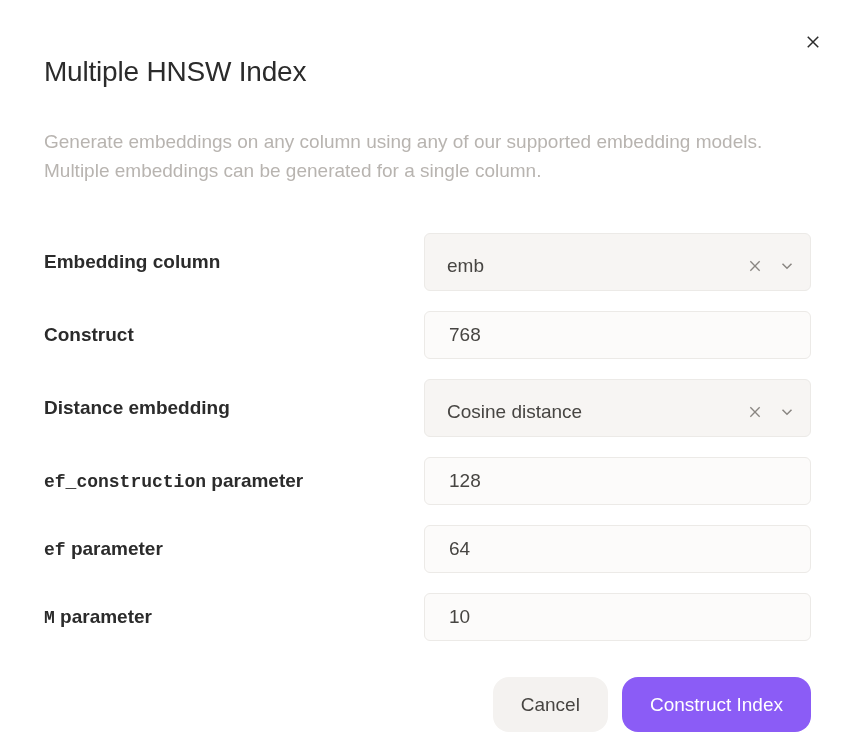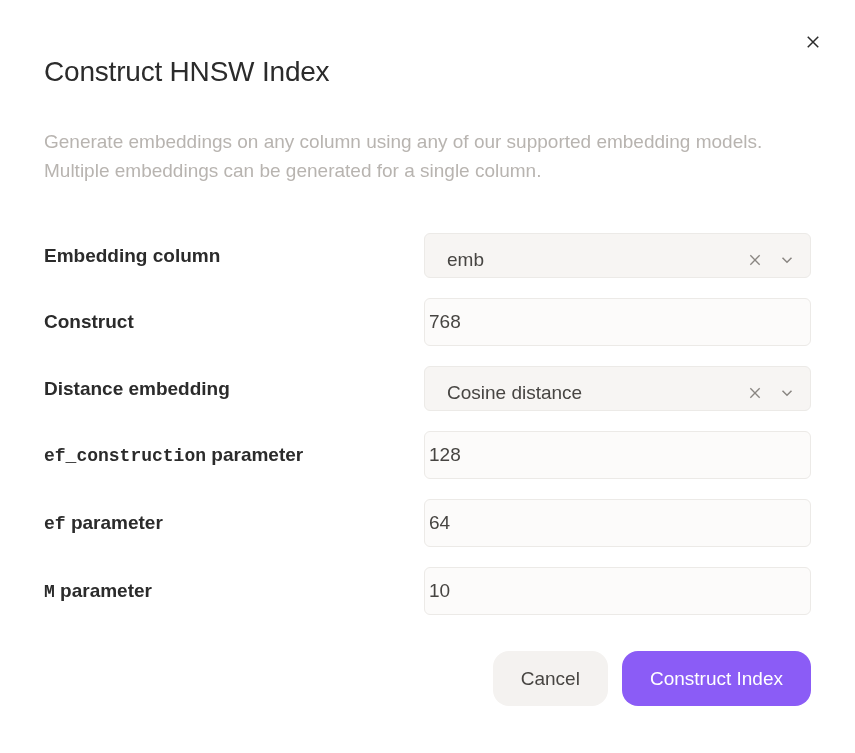--- a/index.html
+++ b/index.html
@@ -65,21 +65,21 @@
     }
     .form-label .mono {
       font-family: "SFMono-Regular", Consolas, "Liberation Mono", Menlo, monospace;
       font-size: 18px;
     }
     .control-wrap {
       flex: 1;
     }
     .select-box {
       width: 100%;
-      height: 45px;
+      height: 58px;
       background: #f7f5f3;
       border: 1px solid #eceae7;
       border-radius: 6px;
       display: flex;
       align-items: center;
       padding: 8px 14px 0 22px;
       cursor: pointer;
       position: relative;
     }
     .select-value {
@@ -104,21 +104,21 @@
       stroke: currentColor;
       stroke-width: 2;
       fill: none;
     }
     .text-input {
       width: 100%;
       height: 48px;
       background: #fcfbfa;
       border: 1px solid #eceae7;
       border-radius: 6px;
-      padding: 0 4px;
+      padding: 0 24px;
       font-size: 19px;
       color: #474542;
       font-family: inherit;
       outline: none;
     }
     .button-row {
       display: flex;
       justify-content: flex-end;
       gap: 14px;
       margin-top: 36px;
@@ -150,21 +150,21 @@
 <div class="dialog">
 
   <div class="close-btn">
     <span>
       <svg viewBox="0 0 24 24" fill="none">
           <path d="M5 5 L19 19 M19 5 L5 19"></path>
         </svg>
     </span>
   </div>
 
-  <h1 class="title">Construct HNSW Index</h1>
+  <h1 class="title">Multiple HNSW Index</h1>
 
   <p class="description">Generate embeddings on any column using any of our supported embedding models. Multiple embeddings can be generated for a single column.</p>
 
   <div class="form-row">
     <div class="form-label">Embedding column</div>
     <div class="control-wrap">
       <div class="select-box">
         <span class="select-value">emb</span>
         <div class="select-icons">
           <span class="icon">

